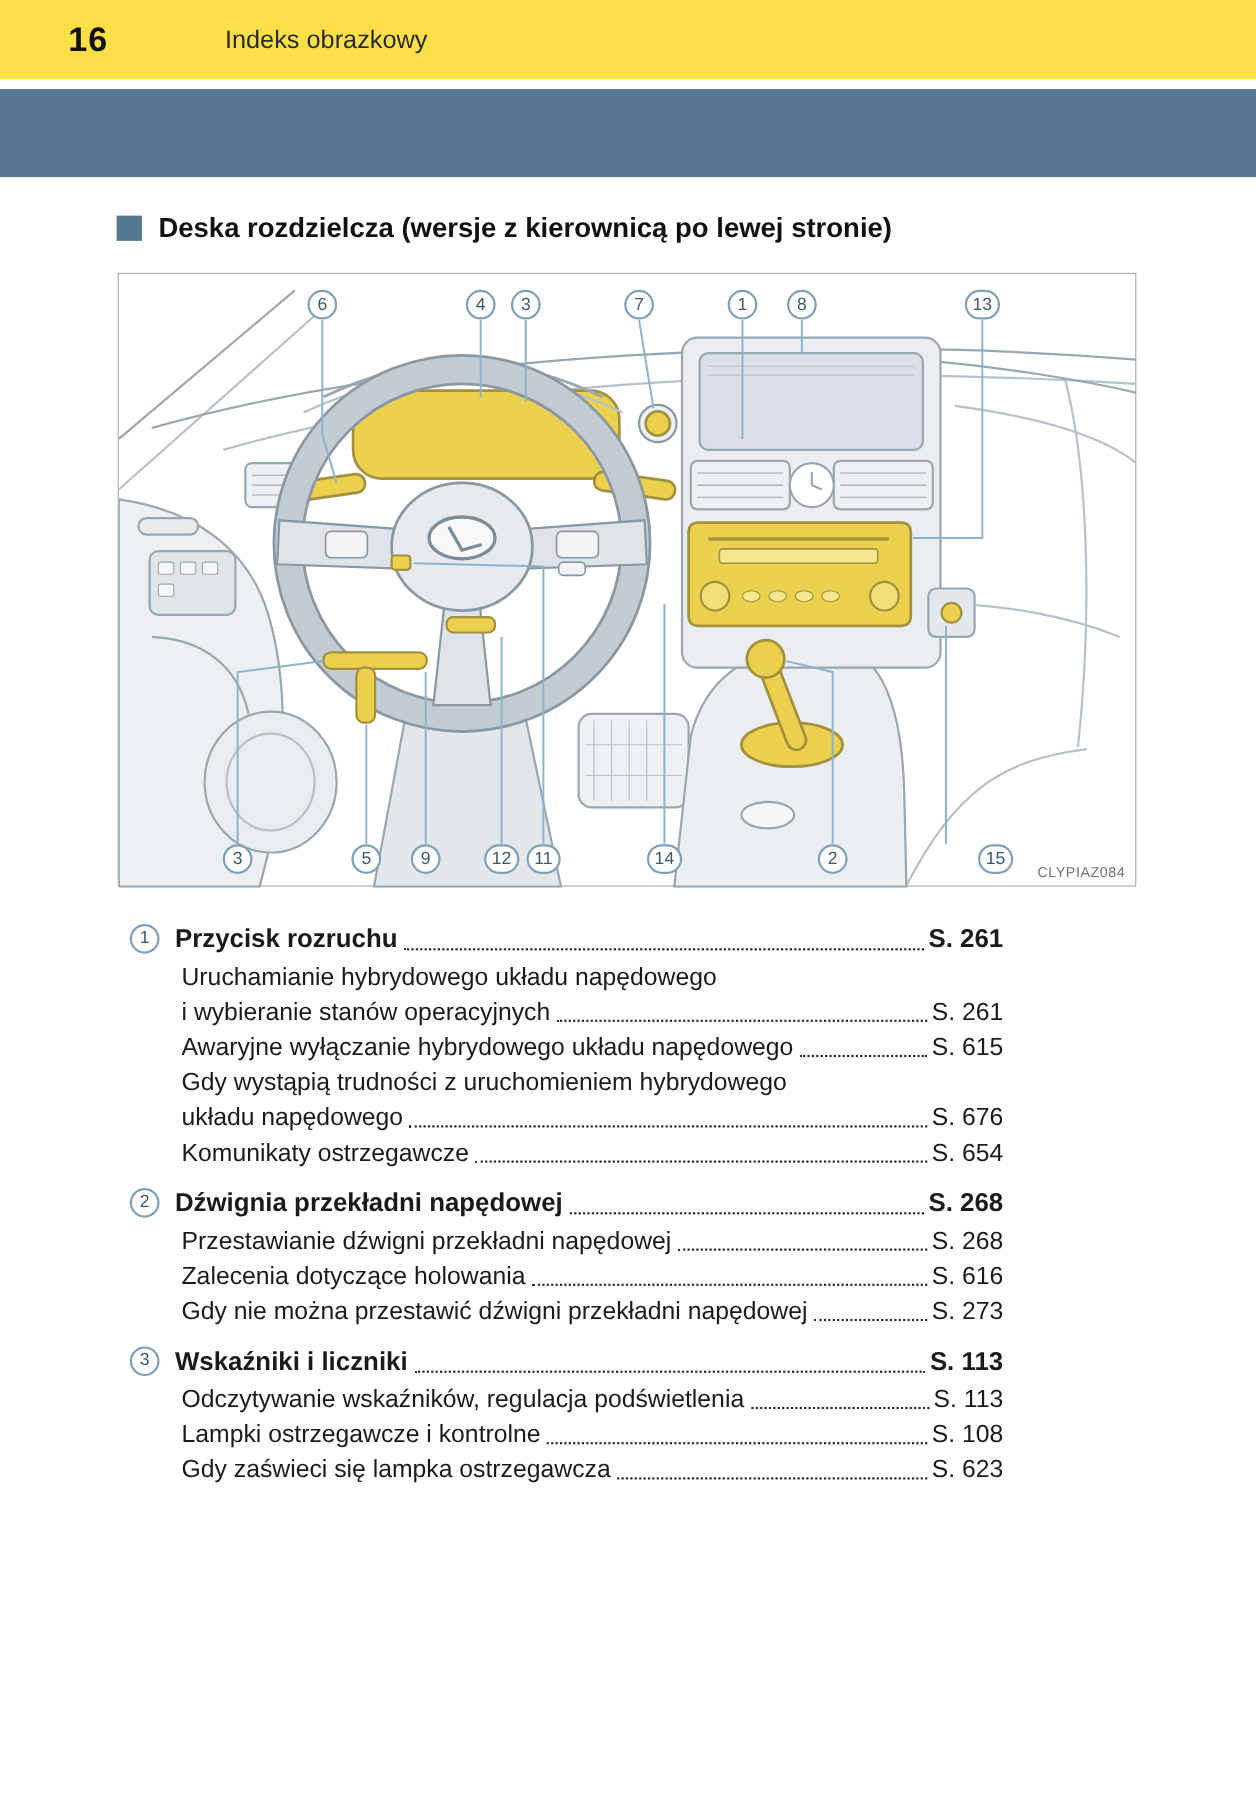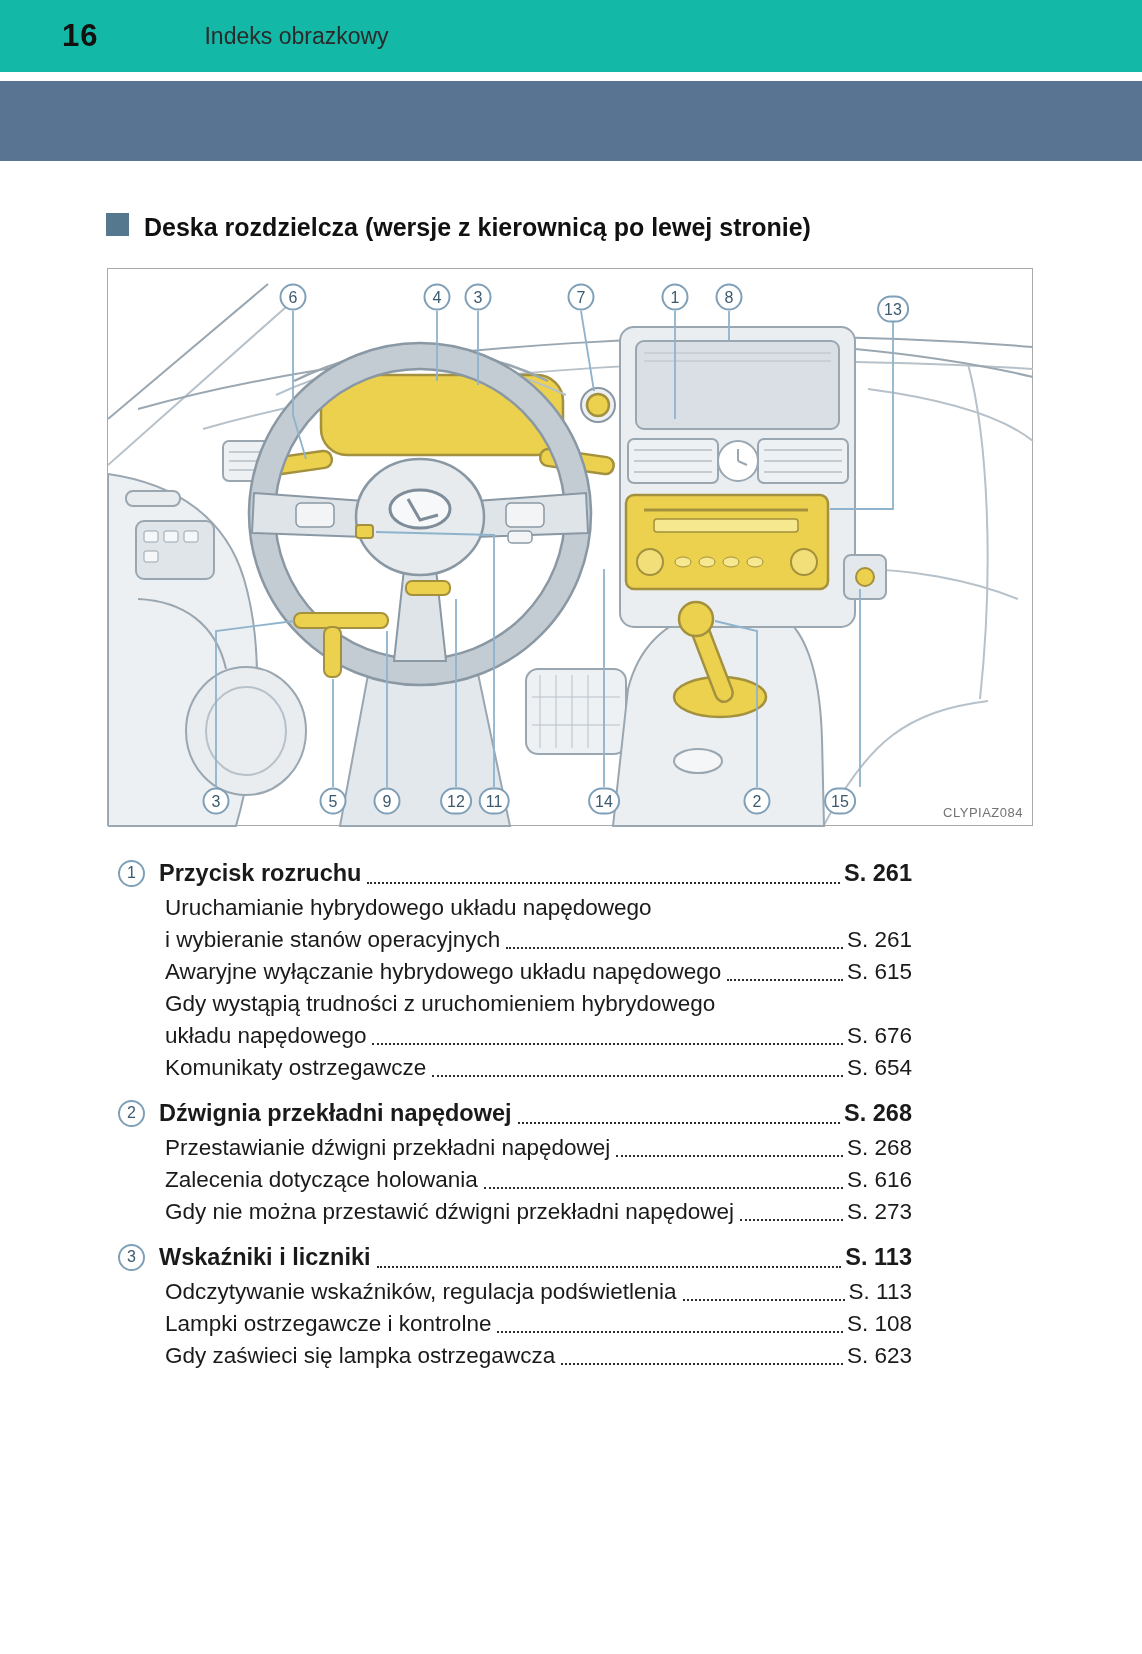--- a/index.html
+++ b/index.html
@@ -1,27 +1,27 @@
 <!DOCTYPE html>
 <html><head>
 <meta charset="utf-8">
 <style>
   *{box-sizing:border-box}
   html,body{margin:0;padding:0}
   body{width:1142px;height:1654px;background:#ffffff;font-family:"Liberation Sans",sans-serif;color:#1a1a1a;position:relative;overflow:hidden}
 
   
-  .header-bar{height:72px;background:#14b8a6;display:flex;align-items:center}
+  .header-bar{height:72px;background:#fde047;display:flex;align-items:center}
   .header-pagenum{font-size:31px;font-weight:bold;margin-left:62px;letter-spacing:1px;color:#111}
   .header-title{font-size:23px;margin-left:106px;color:#2a2a2a}
   .header-gap{height:9px;background:#fff}
   .color-band{height:80px;background:#587492}
 
   
-  .section-row{display:flex;margin:52px 0 0 106px}
+  .section-row{display:flex;align-items:center;margin:32px 0 0 106px}
   .section-bullet{width:23px;height:23px;background:#56788f;margin-right:15px;flex:none}
   .section-title{font-size:25px;font-weight:bold;color:#111}
 
   
   .figure{position:relative;width:926px;height:558px;margin:26px 0 0 107px;border:1px solid #a9a9a9;background:#fff}
   .figure svg{position:absolute;left:0;top:0;display:block}
   .callout{position:absolute;transform:translate(-50%,-50%);min-width:27px;height:27px;padding:0 5px;
     border:2px solid #7fa0b8;border-radius:14px;background:#fff;color:#3c5a6e;font-size:16px;
     display:flex;align-items:center;justify-content:center;z-index:3;line-height:1}
   .watermark{position:absolute;right:9px;bottom:5px;font-size:13px;color:#737373;letter-spacing:.5px;z-index:3}
@@ -212,29 +212,29 @@
       <path d="M752,518 L752,320"></path>
     </g>
   </svg>
 
   <span class="callout" style="left:185px;top:28px">6</span>
   <span class="callout" style="left:329px;top:28px">4</span>
   <span class="callout" style="left:370px;top:28px">3</span>
   <span class="callout" style="left:473px;top:28px">7</span>
   <span class="callout" style="left:567px;top:28px">1</span>
   <span class="callout" style="left:621px;top:28px">8</span>
-  <span class="callout" style="left:785px;top:40px">13</span>
+  <span class="callout" style="left:785px;top:28px">13</span>
   <span class="callout" style="left:108px;top:532px">3</span>
   <span class="callout" style="left:225px;top:532px">5</span>
   <span class="callout" style="left:279px;top:532px">9</span>
   <span class="callout" style="left:348px;top:532px">12</span>
   <span class="callout" style="left:386px;top:532px">11</span>
   <span class="callout" style="left:496px;top:532px">14</span>
   <span class="callout" style="left:649px;top:532px">2</span>
-  <span class="callout" style="left:732px;top:532px">15</span>
+  <span class="callout" style="left:797px;top:532px">15</span>
 
   <span class="watermark">CLYPIAZ084</span>
 </div>
 
 <div class="index">
 
   <div class="entry">
     <div class="entry-main">
       <span class="badge">1</span>
       <span class="etitle">Przycisk rozruchu</span>

